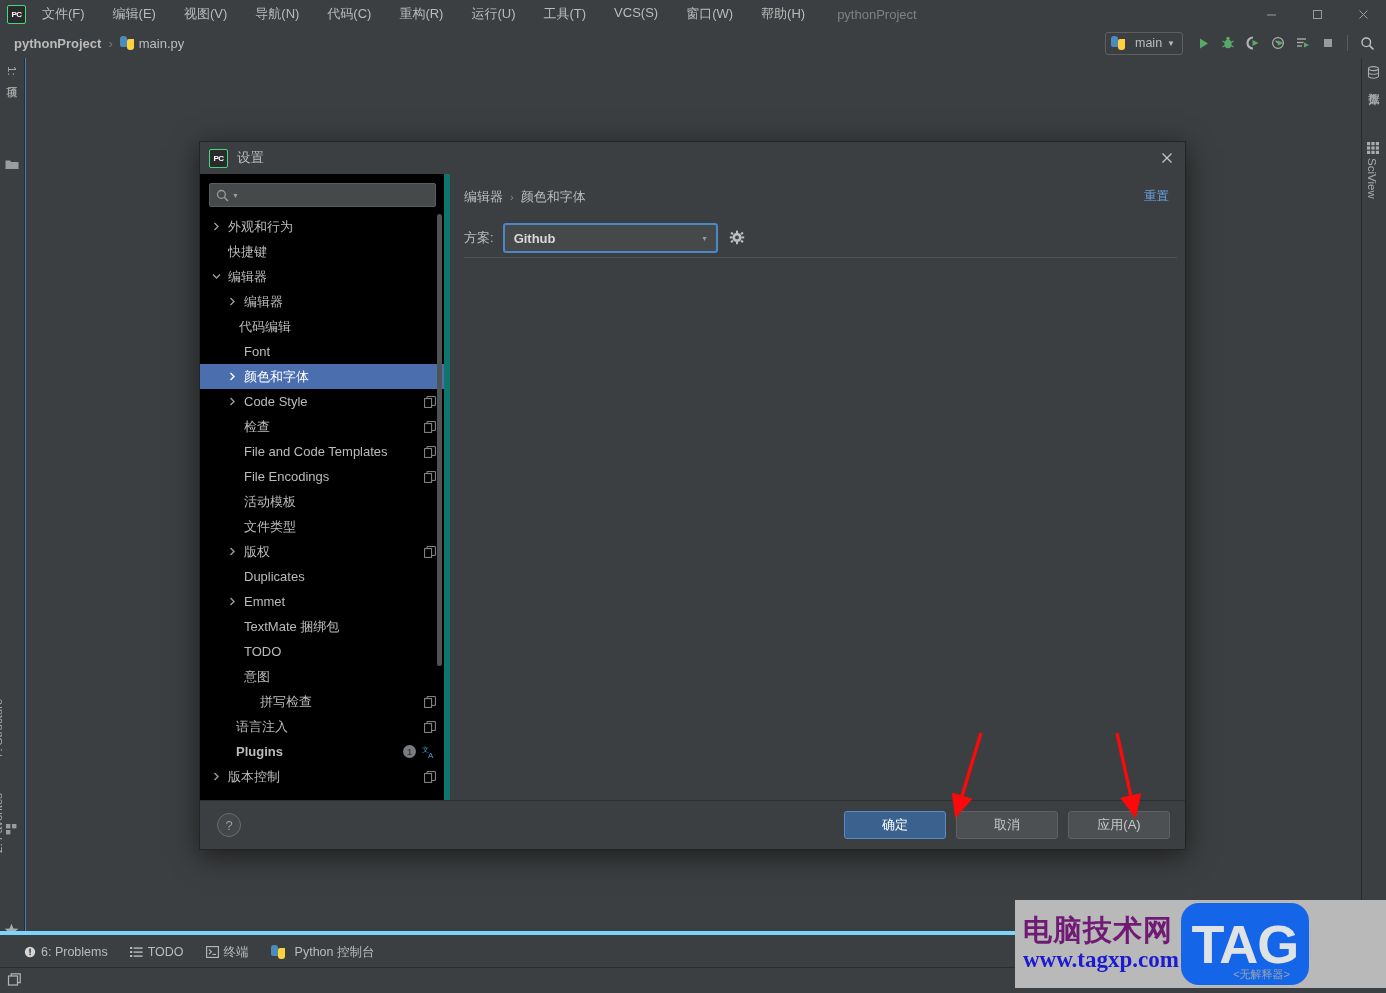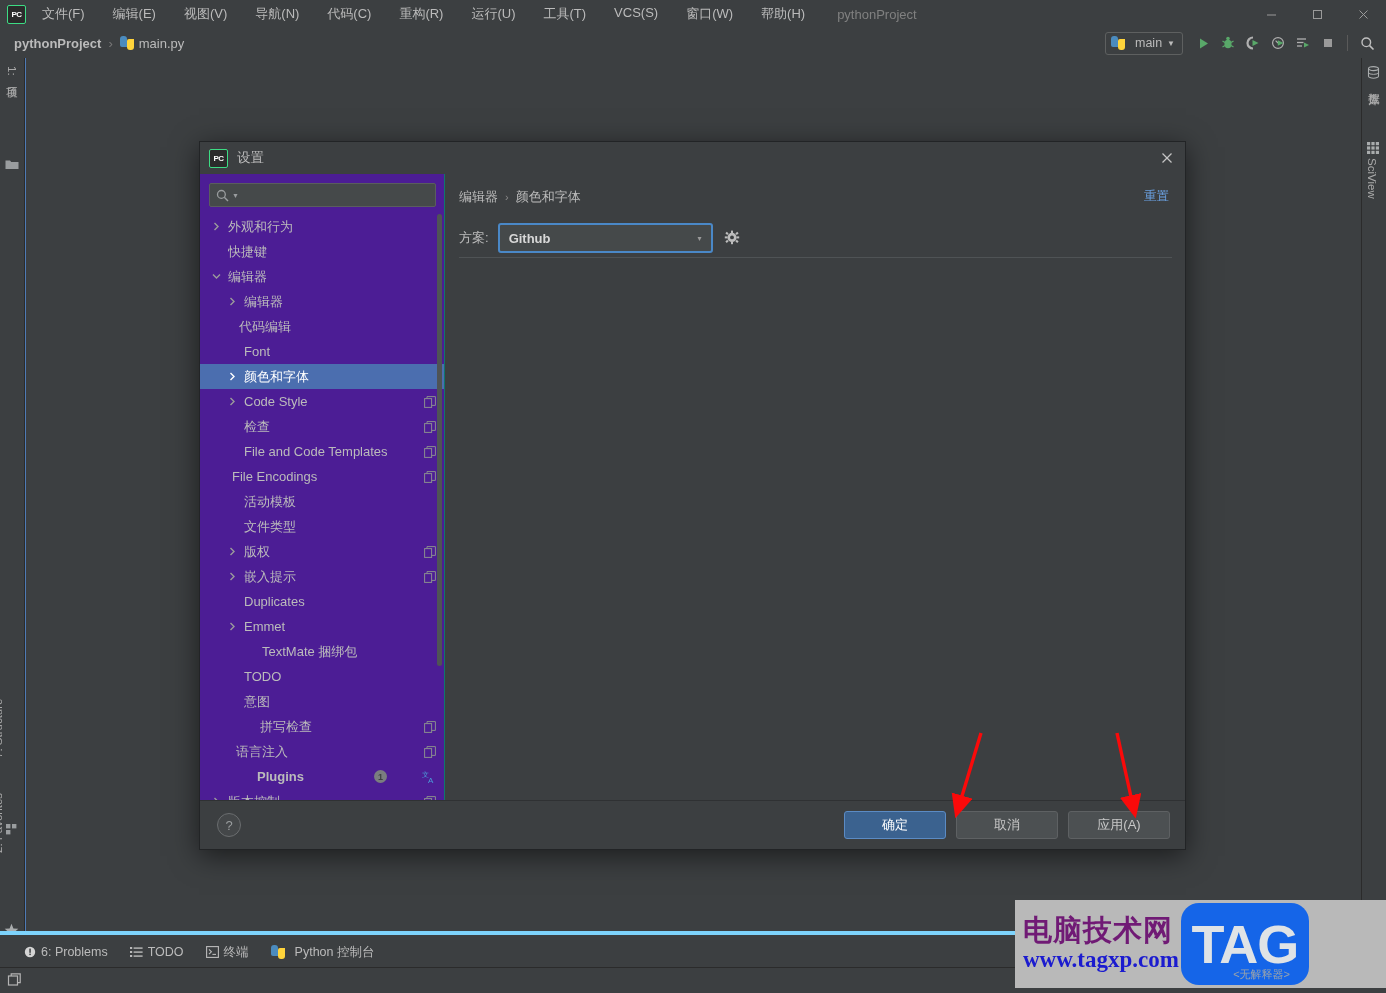--- a/index.html
+++ b/index.html
@@ -141,22 +141,22 @@
   #dlg-title-text { font-size:13.5px; color:#bbbbbb; }
   #dlg-close {
     position:absolute; right:6px; top:4px; width:24px; height:24px;
     display:flex; align-items:center; justify-content:center; color:#c4c4c4;
   }
 
   #dlg-body { flex:1; display:flex; min-height:0; }
 
   
   #tree-panel {
-    width:244px; background:#4c1d95; display:flex; flex-direction:column;
-    border-right:1px solid #0f766e; position:relative;
+    width:244px; background:#000000; display:flex; flex-direction:column;
+    border-right:6px solid #0f766e; position:relative;
   }
   #search-wrap { padding:9px 8px 7px 9px; }
   #search-box {
     height:22px; background:#45494a; border:1px solid #5a5d5e; border-radius:2px;
     display:flex; align-items:center; padding:0 6px; gap:3px;
   }
   #search-input {
     flex:1; background:transparent; border:none; outline:none;
     color:#bbbbbb; font-size:12.5px; font-family:inherit; padding:0;
   }
@@ -577,21 +577,21 @@
             <div class="trow" style="padding-left: 26px;">
               <span class="arrow"></span>
               <span class="label" style="margin-left: 5px;">File and Code Templates</span>
               <span class="rt-icon">
                 <svg width="12" height="12" viewBox="0 0 12 12">
                   <rect x="0.6" y="2.6" width="7" height="8.8" fill="none" stroke="currentColor" stroke-width="1"></rect>
                   <polyline points="3,2.6 3,0.6 11.4,0.6 11.4,9.4 7.6,9.4" fill="none" stroke="currentColor" stroke-width="1"></polyline>
                 </svg>
               </span>
             </div>
-            <div class="trow" style="padding-left: 14px;">
+            <div class="trow" style="padding-left: 26px;">
               <span class="arrow"></span>
               <span class="label" style="margin-left: 5px;">File Encodings</span>
               <span class="rt-icon">
                 <svg width="12" height="12" viewBox="0 0 12 12">
                   <rect x="0.6" y="2.6" width="7" height="8.8" fill="none" stroke="currentColor" stroke-width="1"></rect>
                   <polyline points="3,2.6 3,0.6 11.4,0.6 11.4,9.4 7.6,9.4" fill="none" stroke="currentColor" stroke-width="1"></polyline>
                 </svg>
               </span>
             </div>
             <div class="trow" style="padding-left: 26px;">
@@ -610,78 +610,64 @@
               </span>
               <span class="label" style="margin-left: 5px;">版权</span>
               <span class="rt-icon">
                 <svg width="12" height="12" viewBox="0 0 12 12">
                   <rect x="0.6" y="2.6" width="7" height="8.8" fill="none" stroke="currentColor" stroke-width="1"></rect>
                   <polyline points="3,2.6 3,0.6 11.4,0.6 11.4,9.4 7.6,9.4" fill="none" stroke="currentColor" stroke-width="1"></polyline>
                 </svg>
               </span>
             </div>
             <div class="trow" style="padding-left: 26px;">
+              <span class="arrow"></span>
+              <span class="label" style="margin-left: 5px;">Duplicates</span>
+            </div>
+            <div class="trow" style="padding-left: 26px;">
               <span class="arrow">
                 <svg width="7" height="9" viewBox="0 0 7 9">
                   <polyline points="1.5,1 5,4.5 1.5,8" fill="none" stroke="currentColor" stroke-width="1.4"></polyline>
                 </svg>
               </span>
-              <span class="label" style="margin-left: 5px;">嵌入提示</span>
+              <span class="label" style="margin-left: 5px;">Emmet</span>
+            </div>
+            <div class="trow" style="padding-left: 26px;">
+              <span class="arrow"></span>
+              <span class="label" style="margin-left: 5px;">TextMate 捆绑包</span>
+            </div>
+            <div class="trow" style="padding-left: 26px;">
+              <span class="arrow"></span>
+              <span class="label" style="margin-left: 5px;">TODO</span>
+            </div>
+            <div class="trow" style="padding-left: 26px;">
+              <span class="arrow"></span>
+              <span class="label" style="margin-left: 5px;">意图</span>
+            </div>
+            <div class="trow" style="padding-left: 26px; margin-left: 16px;">
+              <span class="arrow"></span>
+              <span class="label" style="margin-left: 5px;">拼写检查</span>
               <span class="rt-icon">
                 <svg width="12" height="12" viewBox="0 0 12 12">
                   <rect x="0.6" y="2.6" width="7" height="8.8" fill="none" stroke="currentColor" stroke-width="1"></rect>
                   <polyline points="3,2.6 3,0.6 11.4,0.6 11.4,9.4 7.6,9.4" fill="none" stroke="currentColor" stroke-width="1"></polyline>
                 </svg>
               </span>
             </div>
-            <div class="trow" style="padding-left: 26px;">
-              <span class="arrow"></span>
-              <span class="label" style="margin-left: 5px;">Duplicates</span>
-            </div>
-            <div class="trow" style="padding-left: 26px;">
-              <span class="arrow">
-                <svg width="7" height="9" viewBox="0 0 7 9">
-                  <polyline points="1.5,1 5,4.5 1.5,8" fill="none" stroke="currentColor" stroke-width="1.4"></polyline>
-                </svg>
-              </span>
-              <span class="label" style="margin-left: 5px;">Emmet</span>
-            </div>
-            <div class="trow" style="padding-left: 44px;">
-              <span class="arrow"></span>
-              <span class="label" style="margin-left: 5px;">TextMate 捆绑包</span>
-            </div>
-            <div class="trow" style="padding-left: 26px;">
-              <span class="arrow"></span>
-              <span class="label" style="margin-left: 5px;">TODO</span>
-            </div>
-            <div class="trow" style="padding-left: 26px;">
-              <span class="arrow"></span>
-              <span class="label" style="margin-left: 5px;">意图</span>
-            </div>
-            <div class="trow" style="padding-left: 26px; margin-left: 16px;">
-              <span class="arrow"></span>
-              <span class="label" style="margin-left: 5px;">拼写检查</span>
+            <div class="trow" style="padding-left: 18px;">
+              <span class="arrow"></span>
+              <span class="label" style="margin-left: 5px;">语言注入</span>
               <span class="rt-icon">
                 <svg width="12" height="12" viewBox="0 0 12 12">
                   <rect x="0.6" y="2.6" width="7" height="8.8" fill="none" stroke="currentColor" stroke-width="1"></rect>
                   <polyline points="3,2.6 3,0.6 11.4,0.6 11.4,9.4 7.6,9.4" fill="none" stroke="currentColor" stroke-width="1"></polyline>
                 </svg>
               </span>
             </div>
-            <div class="trow" style="padding-left: 18px;">
-              <span class="arrow"></span>
-              <span class="label" style="margin-left: 5px;">语言注入</span>
-              <span class="rt-icon">
-                <svg width="12" height="12" viewBox="0 0 12 12">
-                  <rect x="0.6" y="2.6" width="7" height="8.8" fill="none" stroke="currentColor" stroke-width="1"></rect>
-                  <polyline points="3,2.6 3,0.6 11.4,0.6 11.4,9.4 7.6,9.4" fill="none" stroke="currentColor" stroke-width="1"></polyline>
-                </svg>
-              </span>
-            </div>
-            <div class="trow bold" style="padding-left: 10px; gap: 29px;">
+            <div class="trow bold" style="padding-left: 18px;">
               <span class="arrow"></span>
               <span class="label" style="margin-left: 5px;">Plugins</span>
               <span class="badge-1">1</span>
               <span class="rt-icon">
                 <svg width="14" height="14" viewBox="0 0 14 14" style="color:#4a9eda">
                   <text x="0" y="7" font-size="7" fill="#4a9eda" font-family="sans-serif">文</text>
                   <text x="6" y="13" font-size="8" fill="#4a9eda" font-family="sans-serif">A</text>
                 </svg>
               </span>
             </div>

